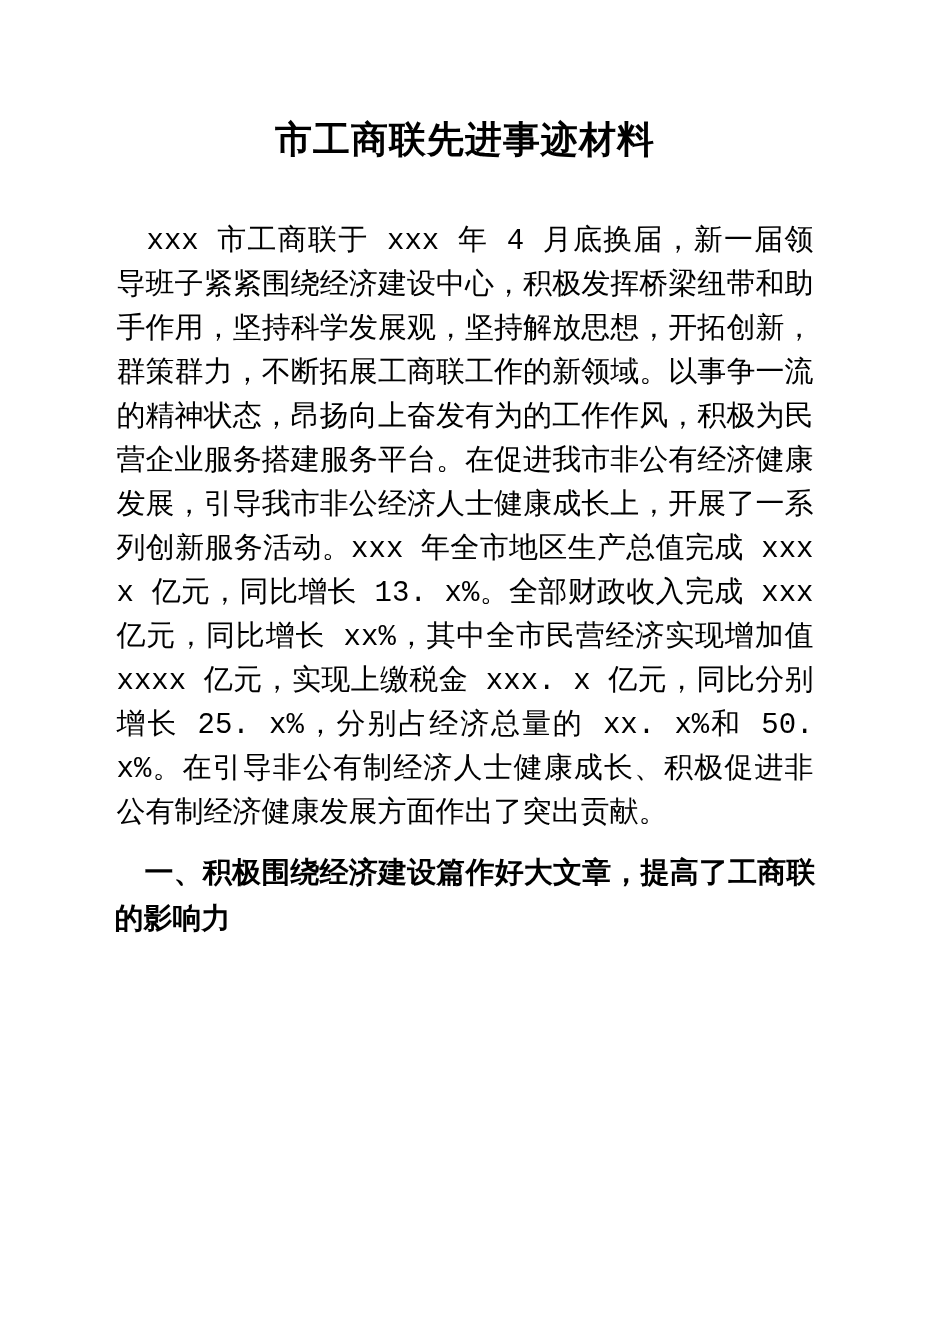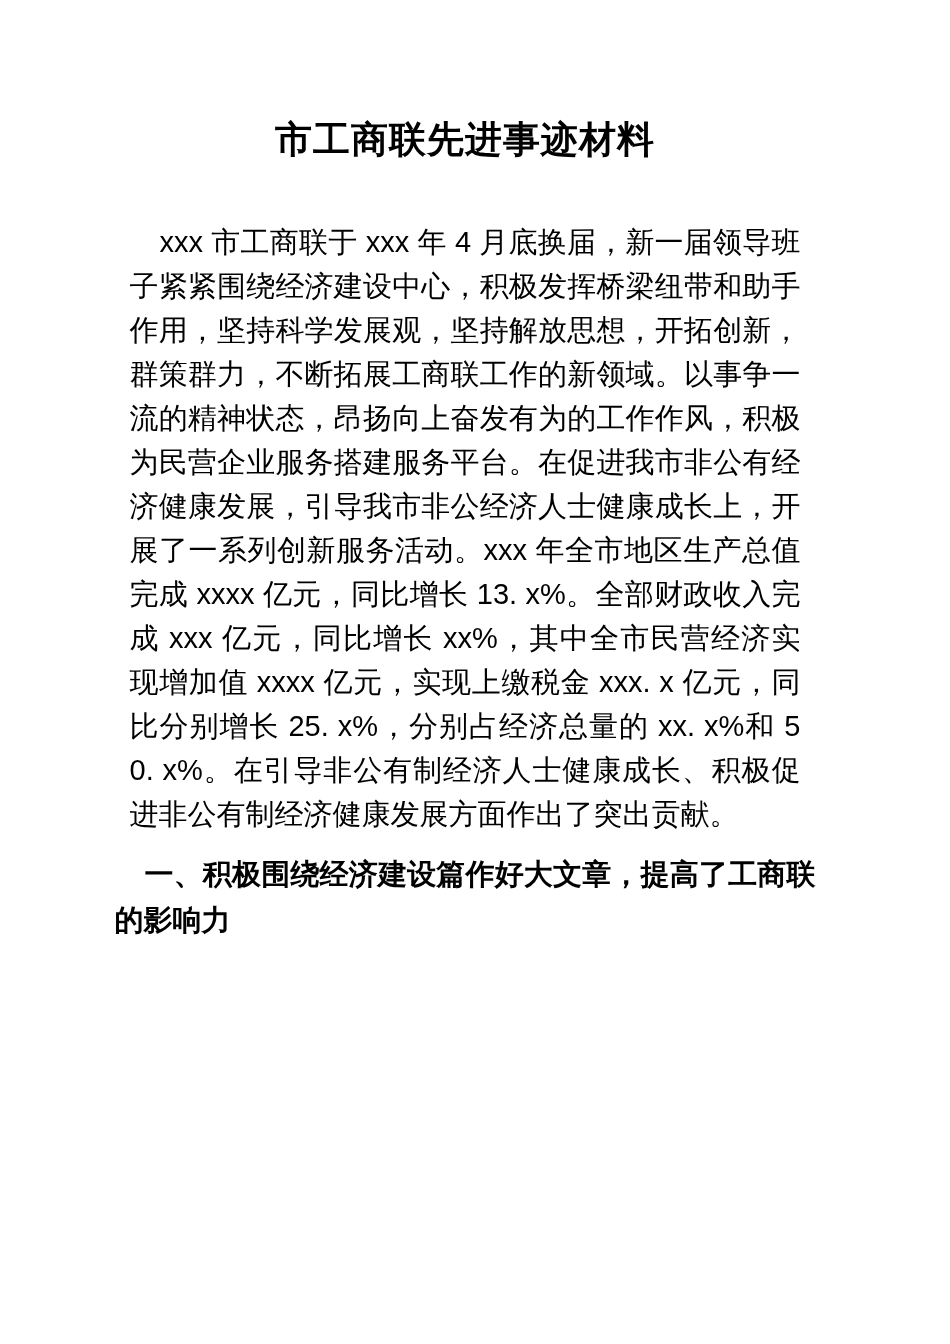--- a/index.html
+++ b/index.html
@@ -21,27 +21,27 @@
   .doc-title {
     font-family: "Liberation Serif", "DejaVu Serif", serif;
     font-size: 37px;
     font-weight: bold;
     text-align: center;
     letter-spacing: 1px;
     margin: 0 0 56px 0;
     line-height: 48px;
   }
   .body-para {
-    font-family: Liberation Sans, sans-serif;
+    font-family: Liberation Mono, monospace;
     font-size: 29px;
     line-height: 44px;
     text-align: justify;
     text-justify: inter-ideograph;
     text-indent: 30px;
-    margin: 15px;
+    margin: 2px;
     word-break: break-all;
   }
   .section-heading {
     font-family: "Liberation Sans", "DejaVu Sans", sans-serif;
     font-size: 29px;
     font-weight: bold;
     line-height: 46px;
     text-align: justify;
     text-justify: inter-ideograph;
     text-indent: 30px;

